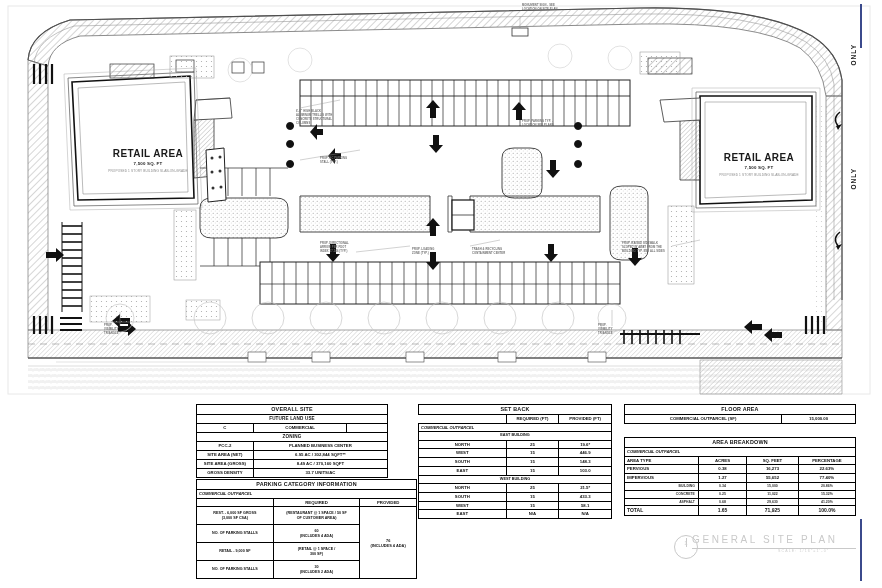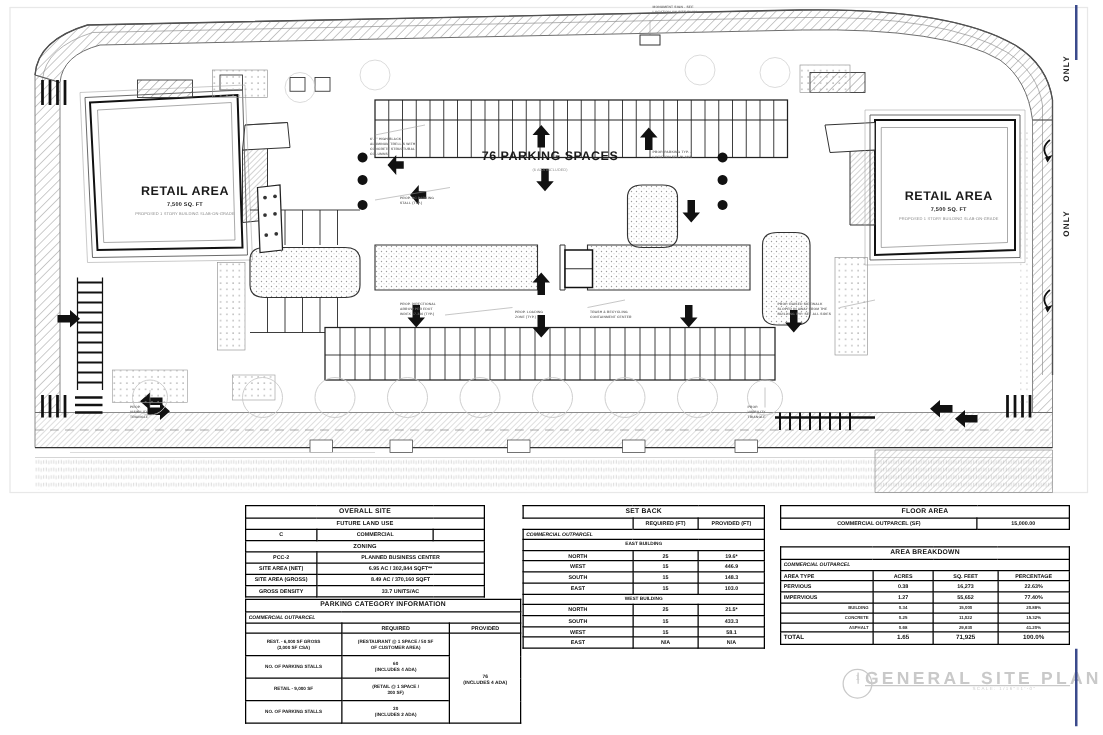--- a/index.html
+++ b/index.html
@@ -32,22 +32,22 @@
                   font-size:4.3px;}
   .tbl .hdr{font-size:5.4px;letter-spacing:.2px;}
   .tbl .sub-hdr{font-size:4.6px;letter-spacing:.15px;}
   .tbl .lft{text-align:left;font-style:italic;}
   .tbl .rgt{text-align:right;font-size:3.4px;color:#333;padding-right:3px;}
   .tbl .tiny{font-size:3.5px;color:#333;}
   .tbl .tall{height:15px;}
 
   
   #titleblock{position:absolute;left:666px;top:534px;width:190px;height:40px;}
-  #titleblock .tbtext{position:absolute;left:26px;top:0px;font-size:14px;
-        letter-spacing:2.6px;color:#c9c9c9;font-weight:bold;white-space:nowrap;}
+  #titleblock .tbtext{position:absolute;left:26px;top:0px;font-size:10px;
+        letter-spacing:2.6px;color:#c9c9c9;font-weight:normal;white-space:nowrap;}
   #titleblock .tbscale{position:absolute;left:112px;top:15px;font-size:3.6px;
         letter-spacing:1.1px;color:#cfcfcf;white-space:nowrap;}
   #titleblock .circ{position:absolute;left:8px;top:1px;width:22px;height:22px;
         border:0.8px solid #c9c9c9;border-radius:50%;}
   #titleblock .circ .num{position:absolute;left:0;top:4px;width:22px;text-align:center;
         font-size:6px;color:#cfcfcf;}
   #titleblock .circ .vline{position:absolute;left:10.6px;top:2px;width:0.8px;height:9px;background:#c9c9c9;}
   #titleblock .rule{position:absolute;left:26px;top:14px;width:164px;height:0.9px;background:#c9c9c9;}
 
   
@@ -372,24 +372,20 @@
 SLAB-ON-GRADE</span>
     </div>
 
     <div class="plan-label" style="left:700px;top:152px;width:118px;">
       <span class="big">RETAIL AREA</span>
       <span class="sub">7,500 SQ. FT</span>
       <span class="sub2">PROPOSED 1 STORY BUILDING
 SLAB-ON-GRADE</span>
     </div>
 
-    <div class="plan-label" style="left:370px;top:120px;width:140px;">
-      <span class="big" style="font-size:10px;">76 PARKING SPACES</span>
-      <span class="sub2" style="font-size:3px;">(6 ADA INCLUDED)</span>
-    </div>
 
     <div class="vert-only" style="left:850px;top:44px;">
       <span>ONLY</span>
     </div>
     <div class="vert-only" style="left:850px;top:168px;">
       <span>ONLY</span>
     </div>
 
     <div class="callout" style="left:522px;top:4px;width:74px;white-space:pre-line;">MONUMENT SIGN - SEE
 LOCATION ON SITE PLAN</div>

